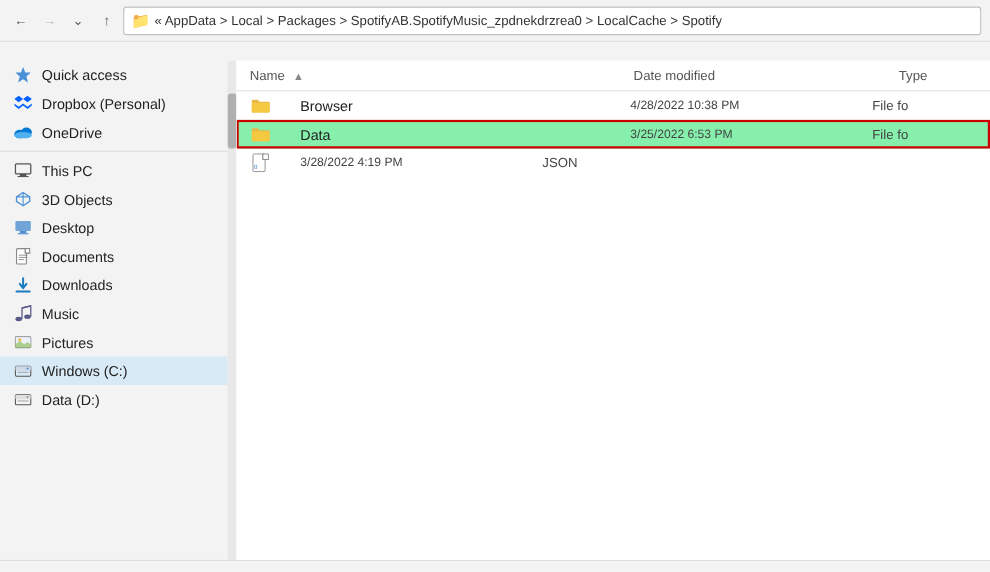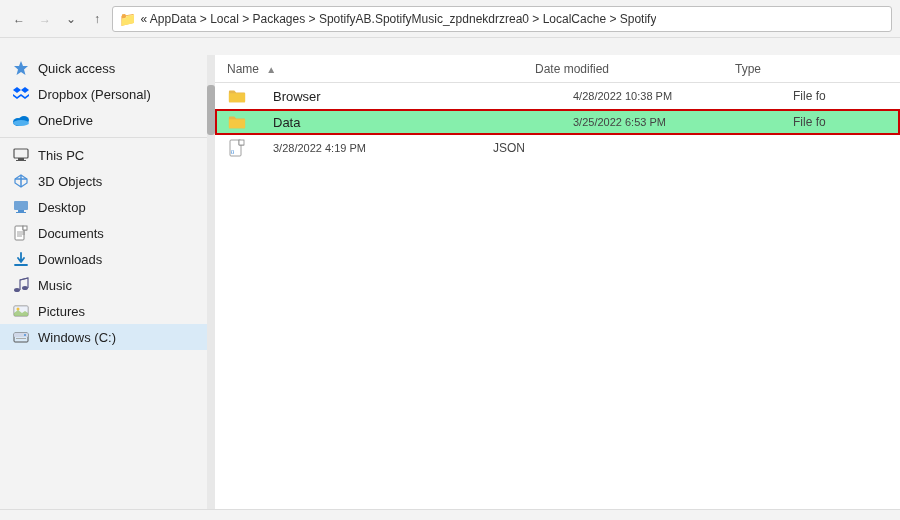--- a/index.html
+++ b/index.html
@@ -98,20 +98,21 @@
     }
 
     
     .column-headers {
       display: flex;
       padding: 4px 0;
       border-bottom: 1px solid #e0e0e0;
       background: white;
       min-height: 28px;
       align-items: center;
+      gap: 41px;
     }
     .col-name {
       width: 320px;
       padding-left: 12px;
       font-size: 12px;
       color: #555;
       font-weight: 400;
     }
     .col-date {
       width: 200px;
@@ -371,20 +372,31 @@
           <svg width="16" height="16" viewBox="0 0 16 16">
             <rect x="1" y="4" width="14" height="9" rx="1" fill="none" stroke="#555" stroke-width="1"></rect>
             <rect x="1" y="4" width="14" height="4" rx="1" fill="#d0d8e8"></rect>
             <circle cx="12" cy="6" r="1" fill="#4a90d9"></circle>
             <rect x="3" y="9" width="10" height="1" fill="#aaa"></rect>
           </svg>
         </div>
         <span class="sidebar-item-label">Windows (C:)</span>
       </div>
 
+      <div class="sidebar-item">
+        <div class="sidebar-item-icon">
+          <svg width="16" height="16" viewBox="0 0 16 16">
+            <rect x="1" y="4" width="14" height="9" rx="1" fill="none" stroke="#555" stroke-width="1"></rect>
+            <rect x="1" y="4" width="14" height="4" rx="1" fill="#e0e0e0"></rect>
+            <circle cx="12" cy="6" r="1" fill="#999"></circle>
+            <rect x="3" y="9" width="10" height="1" fill="#aaa"></rect>
+          </svg>
+        </div>
+        <span class="sidebar-item-label">Data (D:)</span>
+      </div>
 
     </div>
 
     <div class="v-scrollbar">
       <div class="v-scrollbar-thumb"></div>
     </div>
   </div>
 
   <div class="content-area">
 

